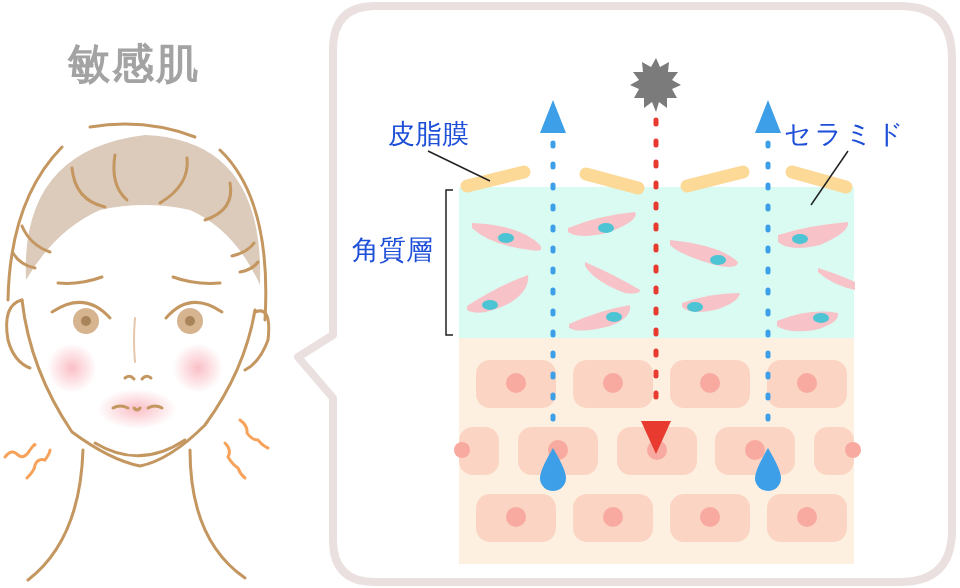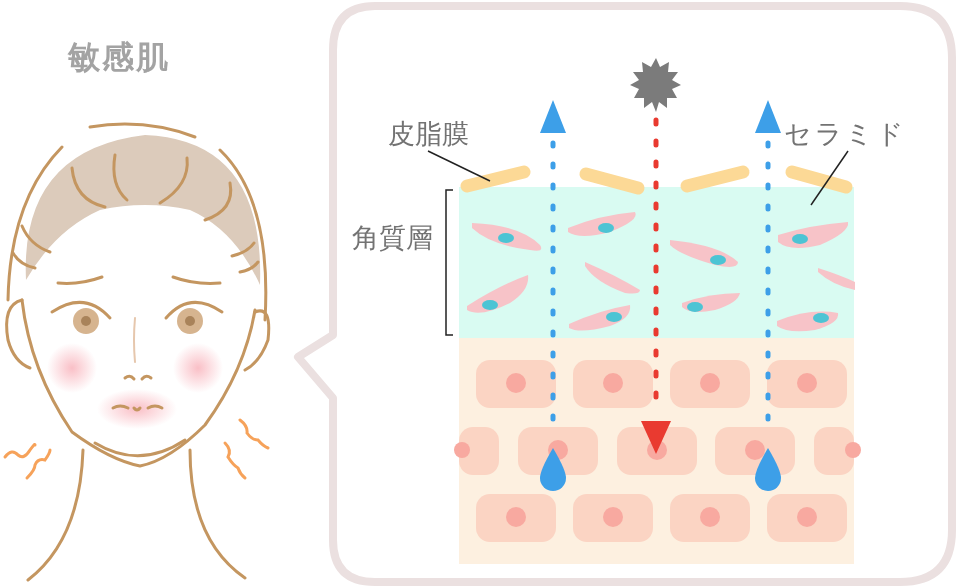--- a/index.html
+++ b/index.html
@@ -1,23 +1,23 @@
 <!DOCTYPE html>
 <html><head>
 <meta charset="utf-8">
 <style>
   html, body { margin: 0; padding: 0; background: #ffffff; }
   body { width: 960px; height: 588px; position: relative; overflow: hidden;
          font-family: "DejaVu Sans", "Liberation Sans", sans-serif; }
-  .title { position: absolute; left: 68px; top: 36px; font-size: 32px; font-weight: bold;
+  .title { position: absolute; left: 68px; top: 36px; font-size: 42px; font-weight: bold;
            color: #a3a3a3; letter-spacing: 2px; }
-  .label { position: absolute; font-size: 27px; color: #737373; }
+  .label { position: absolute; font-size: 27px; color: #1d4ed8; }
   .lbl-sebum { left: 388px; top: 116px; }
   .lbl-ceramide { left: 784px; top: 116px; letter-spacing: 3px; }
-  .lbl-stratum { left: 352px; top: 220px; }
+  .lbl-stratum { left: 352px; top: 232px; }
   svg { position: absolute; left: 0; top: 0; }
 </style>
 </head>
 <body>
 
 <svg width="960" height="588" viewBox="0 0 960 588">
 
   <path d="M375 6 H900 Q952 6 952 58 V530 Q952 582 900 582 H375 Q333 582 333 540 V398 L298 357 L333 335 V50 Q333 6 375 6 Z" fill="#ffffff" stroke="#ebe0e0" stroke-width="8" stroke-linejoin="round"></path>
 
   <g>

